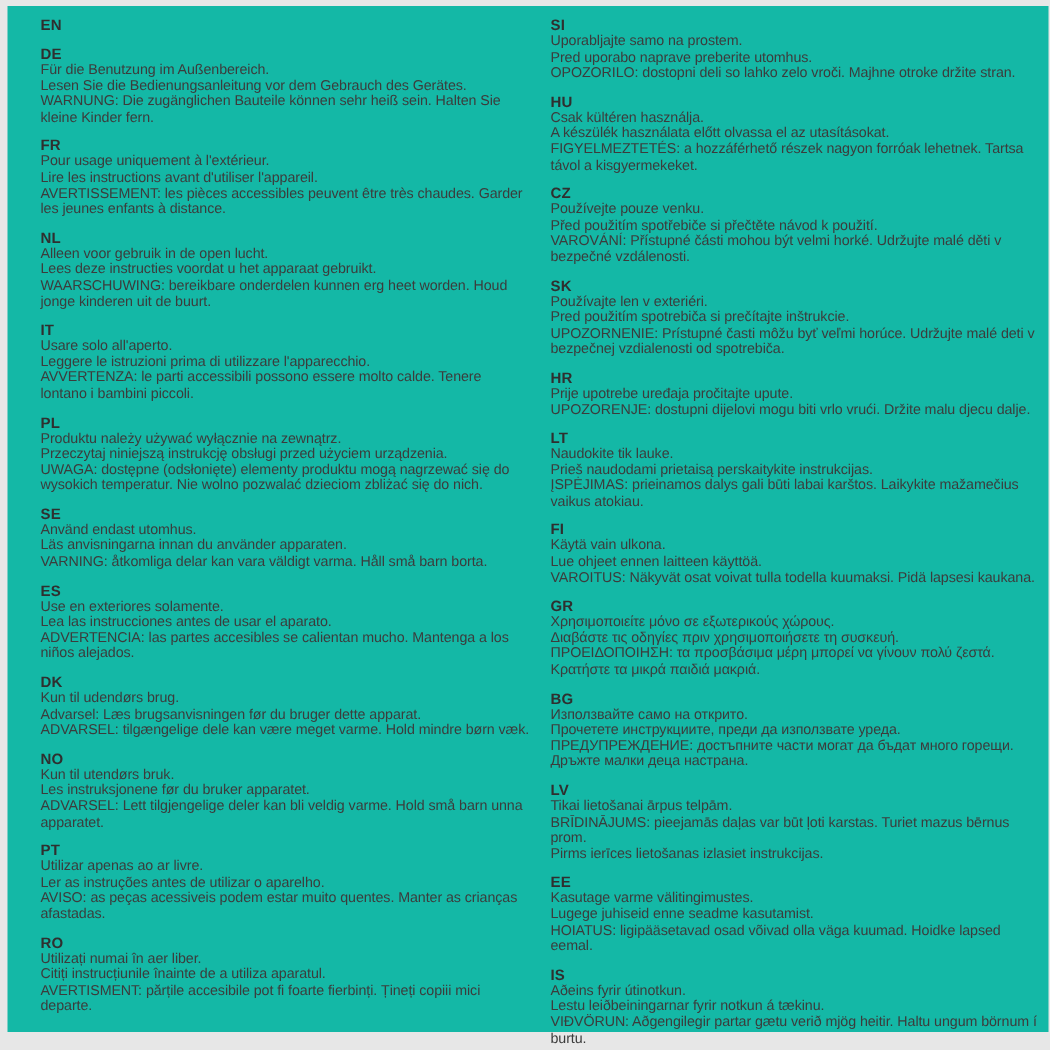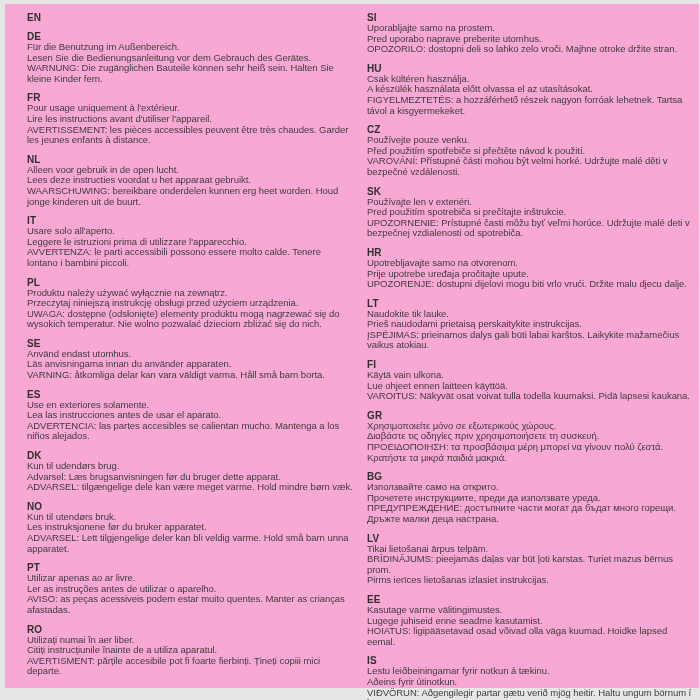--- a/index.html
+++ b/index.html
@@ -10,21 +10,21 @@
     background: #e7e7e7;
     font-family: "Liberation Sans", sans-serif;
     overflow: hidden;
   }
   .scan-page {
     position: absolute;
     top: 4px;
     left: 5px;
     right: 1px;
     bottom: 12px;
-    background: #f9a8d4;
+    background: #14b8a6;
   }
   .columns {
     display: flex;
     padding: 8px 0 0 22px;
     gap: 14px;
   }
   .column {
     width: 326px;
     flex: 0 0 auto;
   }
@@ -187,21 +187,20 @@
     <div>
             <div class="line">Používajte len v exteriéri.</div>
             <div class="line">Pred použitím spotrebiča si prečítajte inštrukcie.</div>
             <div class="line">UPOZORNENIE: Prístupné časti môžu byť veľmi horúce. Udržujte malé deti v bezpečnej vzdialenosti od spotrebiča.</div>
           </div>
   </div>
 
   <div class="section">
     <div class="lang-code">HR</div>
     <div>
-            <div class="line">Upotrebljavajte samo na otvorenom.</div>
             <div class="line">Prije upotrebe uređaja pročitajte upute.</div>
             <div class="line">UPOZORENJE: dostupni dijelovi mogu biti vrlo vrući. Držite malu djecu dalje.</div>
           </div>
   </div>
 
   <div class="section">
     <div class="lang-code">LT</div>
     <div>
             <div class="line">Naudokite tik lauke.</div>
             <div class="line">Prieš naudodami prietaisą perskaitykite instrukcijas.</div>
@@ -250,20 +249,20 @@
     <div>
             <div class="line">Kasutage varme välitingimustes.</div>
             <div class="line">Lugege juhiseid enne seadme kasutamist.</div>
             <div class="line">HOIATUS: ligipääsetavad osad võivad olla väga kuumad. Hoidke lapsed eemal.</div>
           </div>
   </div>
 
   <div class="section">
     <div class="lang-code">IS</div>
     <div>
+            <div class="line">Aðeins fyrir útinotkun.</div>
             <div class="line">Lestu leiðbeiningarnar fyrir notkun á tækinu.</div>
-            <div class="line">Aðeins fyrir útinotkun.</div>
             <div class="line">VIÐVÖRUN: Aðgengilegir partar gætu verið mjög heitir. Haltu ungum börnum í burtu.</div>
           </div>
   </div>
 </div>
   </div>
 </div>
 
 </body></html>

